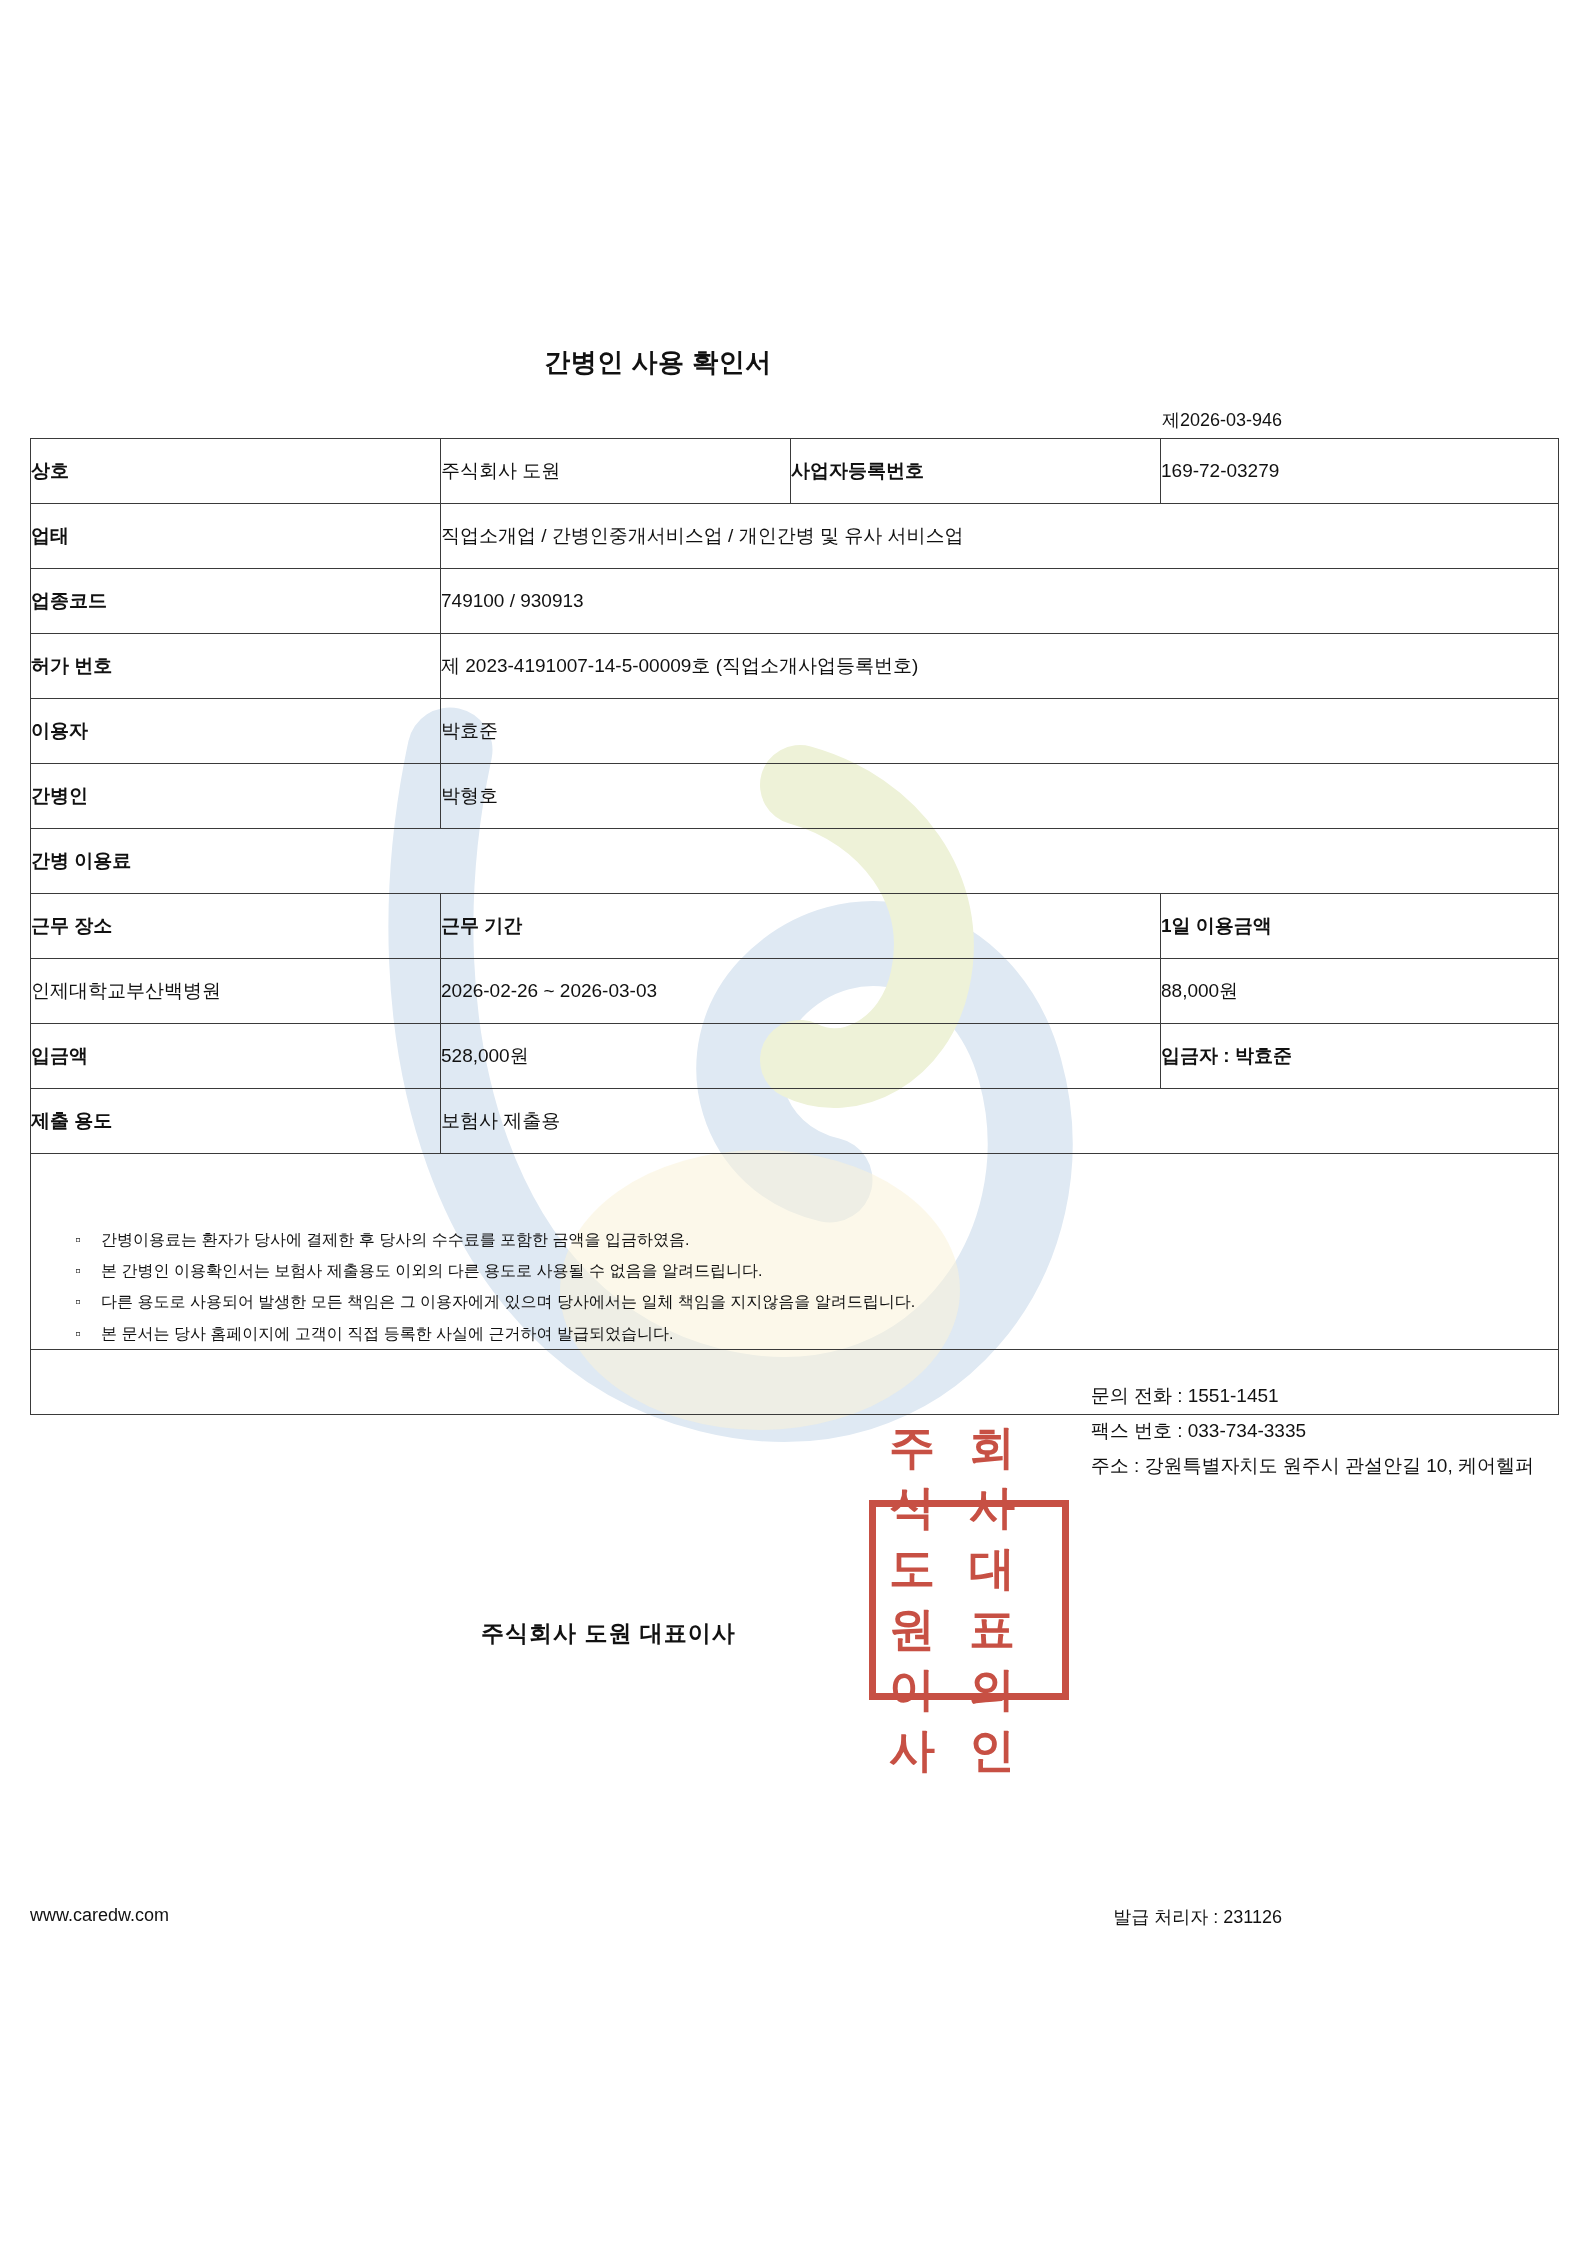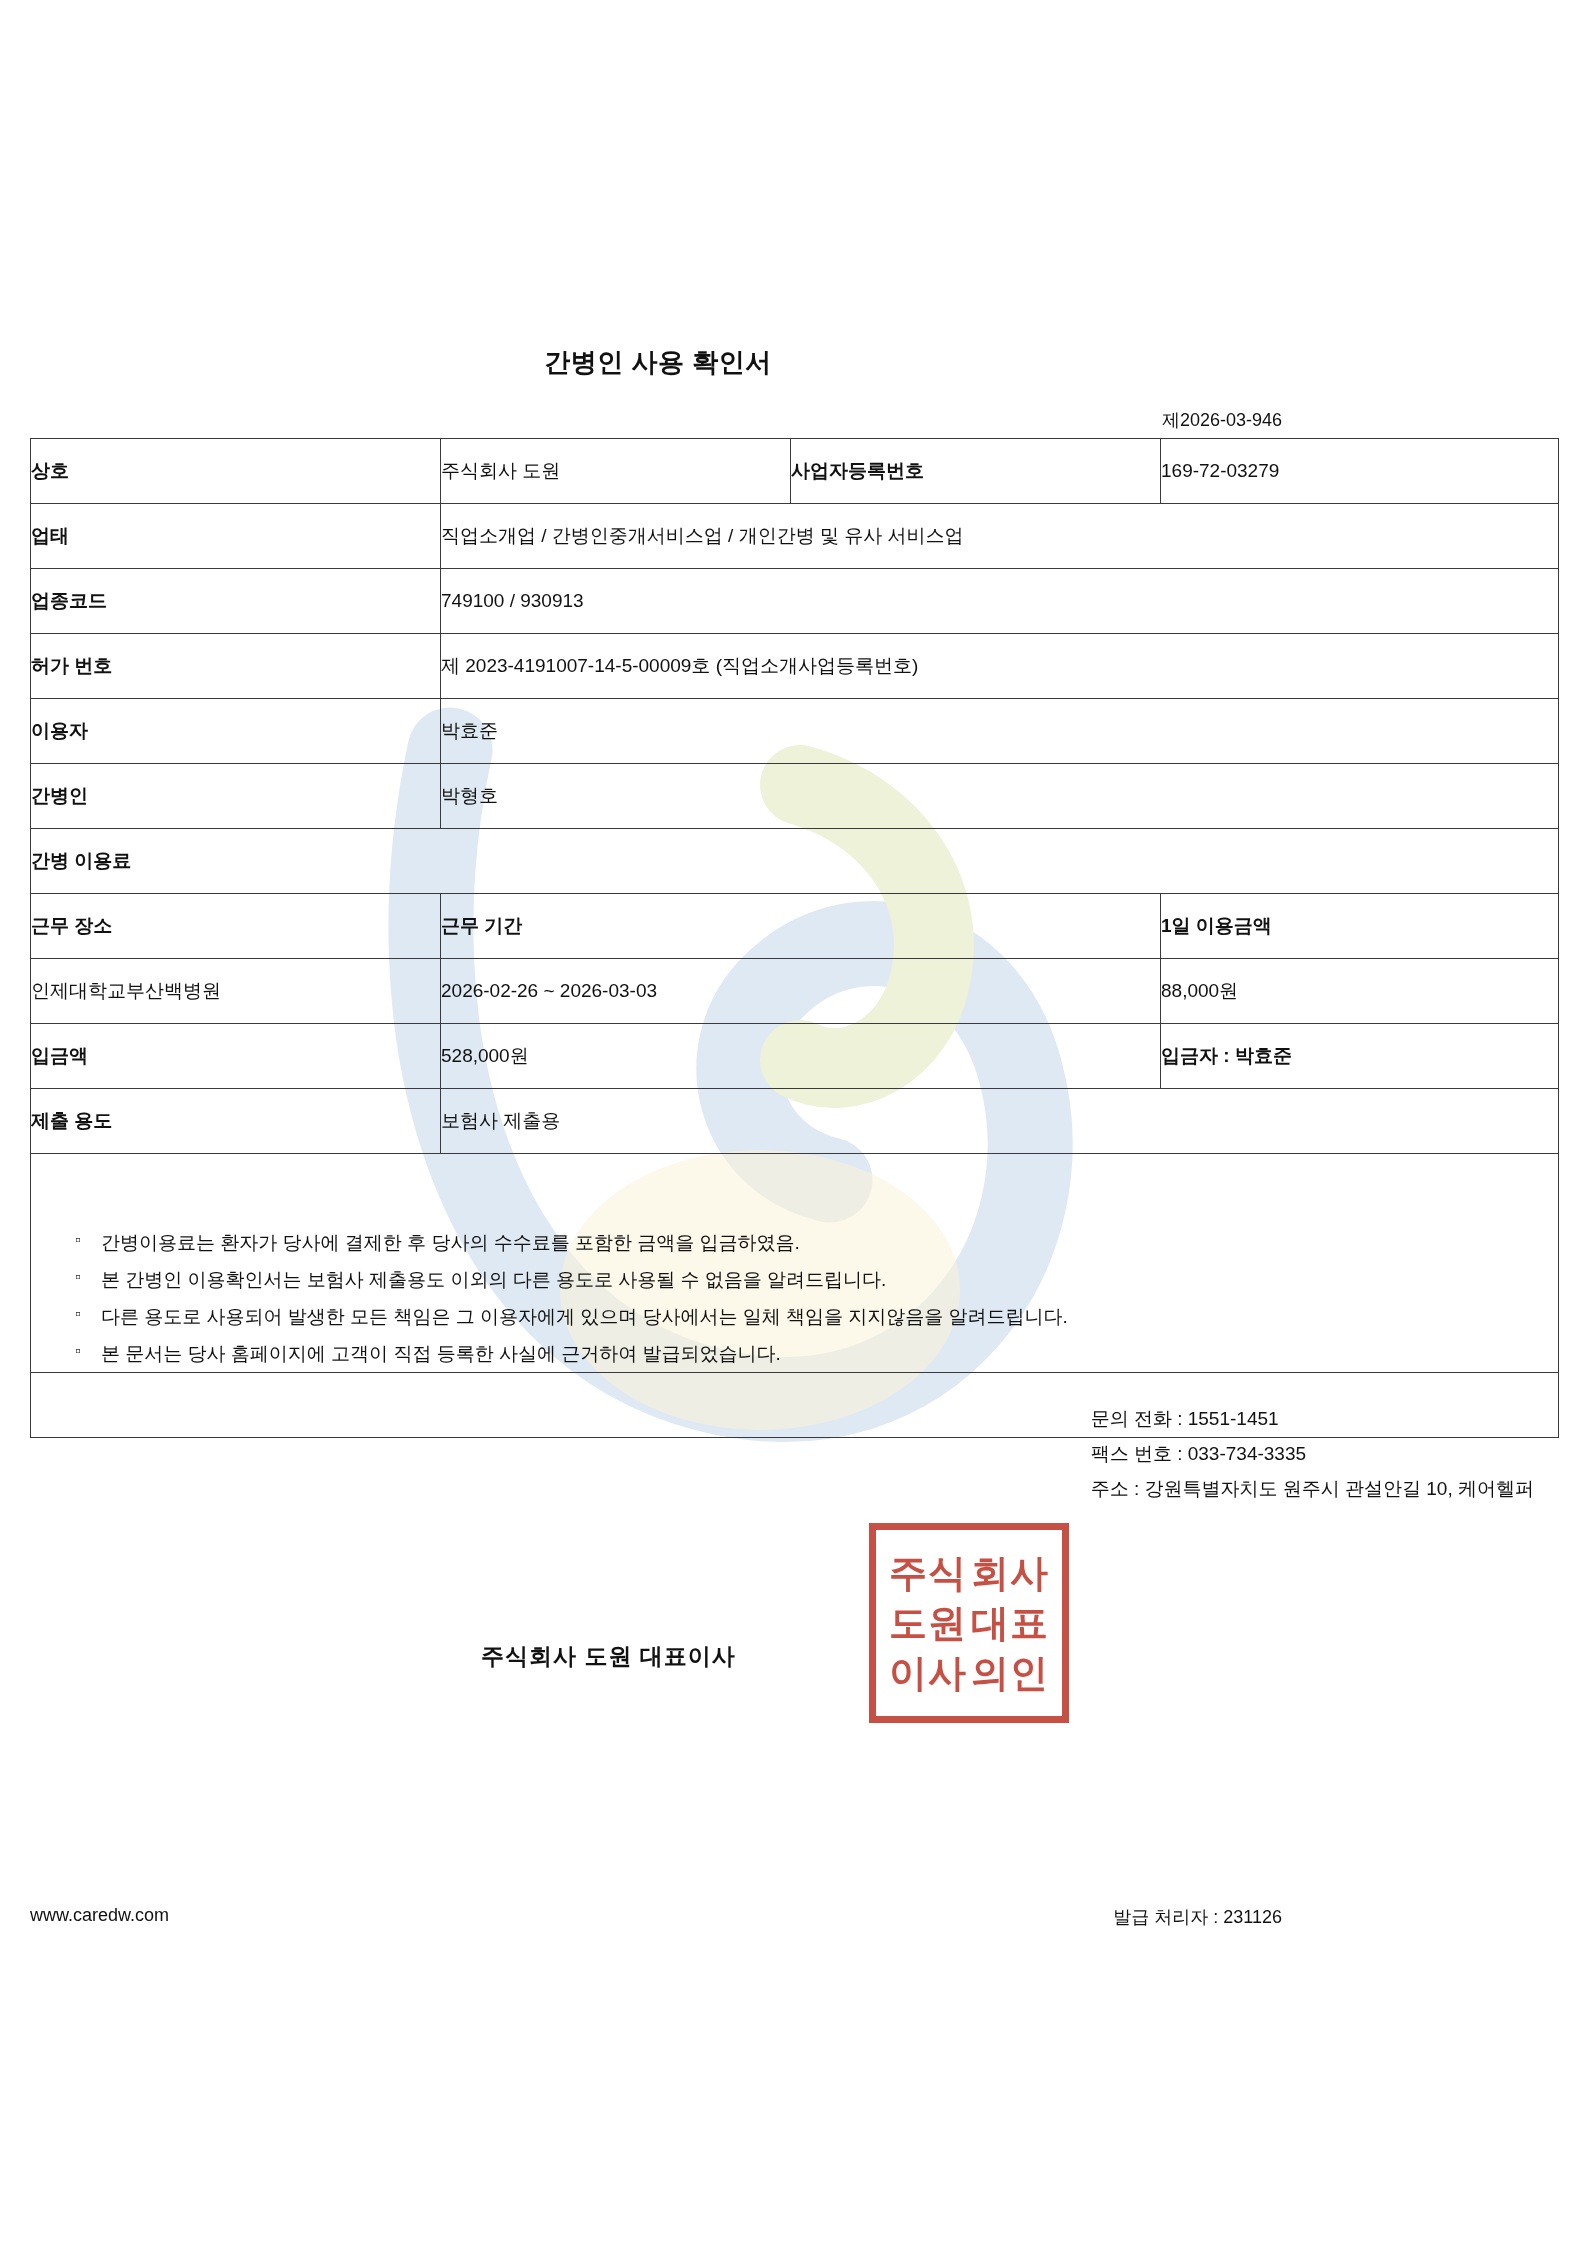--- a/index.html
+++ b/index.html
@@ -94,21 +94,21 @@
     border: 1px solid #3a3a3a;
     height: 300px;
     vertical-align: top;
     text-align: left !important;
   }
   .notes {
     padding: 70px 0 0 44px;
   }
   .notes li {
     list-style: none;
-    font-size: 19px;
+    font-size: 16px;
     line-height: 1.95;
     position: relative;
     padding-left: 26px;
   }
   .notes li:before {
     content: "▫";
     position: absolute;
     left: 0;
     top: 0;
     color: #333;
@@ -164,21 +164,21 @@
     justify-content: center;
     align-items: center;
     font-family: "Liberation Serif", "DejaVu Serif", serif;
     font-weight: bold;
     opacity: 0.88;
   }
   .seal-row {
     display: flex;
     justify-content: space-between;
     width: 86%;
-    font-size: 38px;
+    font-size: 46px;
     line-height: 1.32;
     letter-spacing: 1px;
   }
 
   .bottom-left {
     position: absolute;
     left: 30px;
     top: 1905px;
     font-size: 18px;
   }

